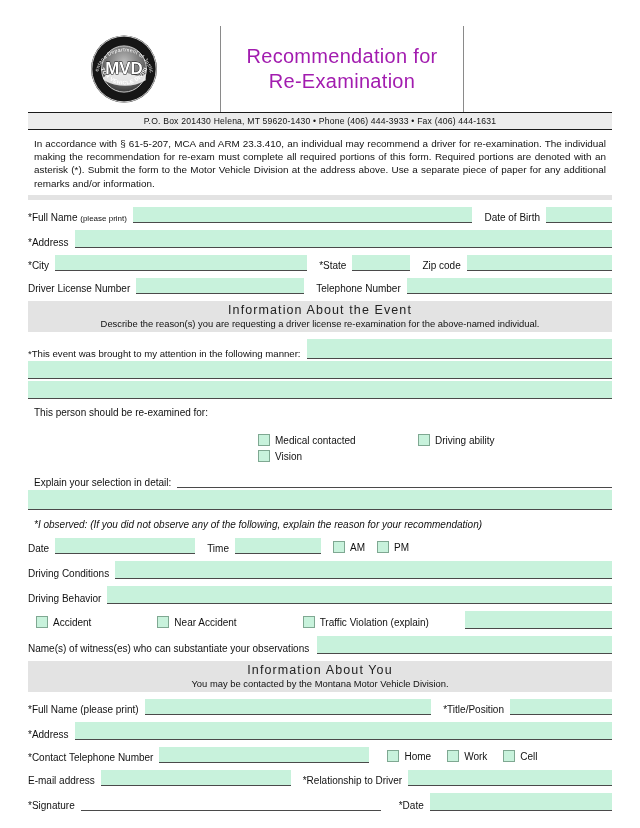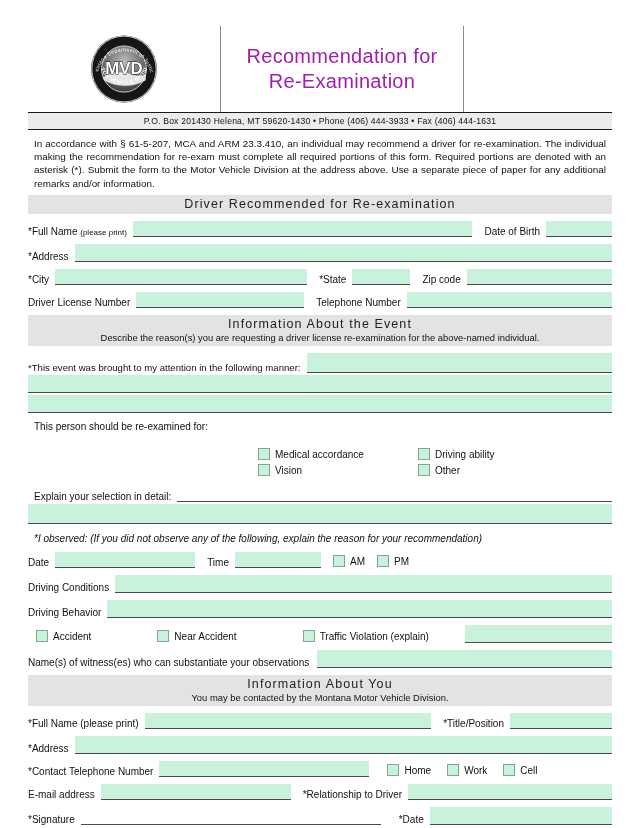--- a/index.html
+++ b/index.html
@@ -77,21 +77,20 @@
       </div>
     </div>
     <div class="col"></div>
   </div>
 
   <div class="addr-bar">P.O. Box 201430  Helena, MT 59620-1430    •    Phone (406) 444-3933    •    Fax (406) 444-1631</div>
 
   <div class="intro">In accordance with § 61-5-207, MCA and ARM 23.3.410, an individual may recommend a driver for re-examination. The individual making the recommendation for re-exam must complete all required portions of this form. Required portions are denoted with an asterisk (*). Submit the form to the Motor Vehicle Division at the address above. Use a separate piece of paper for any additional remarks and/or information.</div>
 
   <div class="secbar">
-    <div class="t">Driver Recommended for Re-examination</div>
   </div>
 
   <div class="row">
     <span class="lbl">
       <span>*Full Name</span>
       <span class="hint">(please print)</span>
     </span>
     <span class="f grow"></span>
     <span class="gap"></span>
     <span class="lbl">Date of Birth</span>
@@ -133,33 +132,29 @@
   </div>
   <div class="manner-extra"></div>
   <div class="manner-extra"></div>
 
   <div class="row" style="margin:8px 0 16px 6px;">
     <span class="lbl">This person should be re-examined for:</span>
   </div>
   <div class="reexam">
     <span class="cbl">
       <span class="cb"></span>
-      <span>Medical accordance</span>
+      <span>Medical contacted</span>
     </span>
     <span class="cbl">
       <span class="cb"></span>
       <span>Driving ability</span>
     </span>
     <span class="cbl">
       <span class="cb"></span>
       <span>Vision</span>
-    </span>
-    <span class="cbl">
-      <span class="cb"></span>
-      <span>Other</span>
     </span>
   </div>
 
   <div class="row" style="margin:0 0 2px 6px;">
     <span class="lbl">Explain your selection in detail:</span>
     <span class="line grow"></span>
   </div>
   <div class="manner-extra" style="height:19px;"></div>
 
   <div class="observed-label">*I observed: (If you did not observe any of the following, explain the reason for your recommendation)</div>

